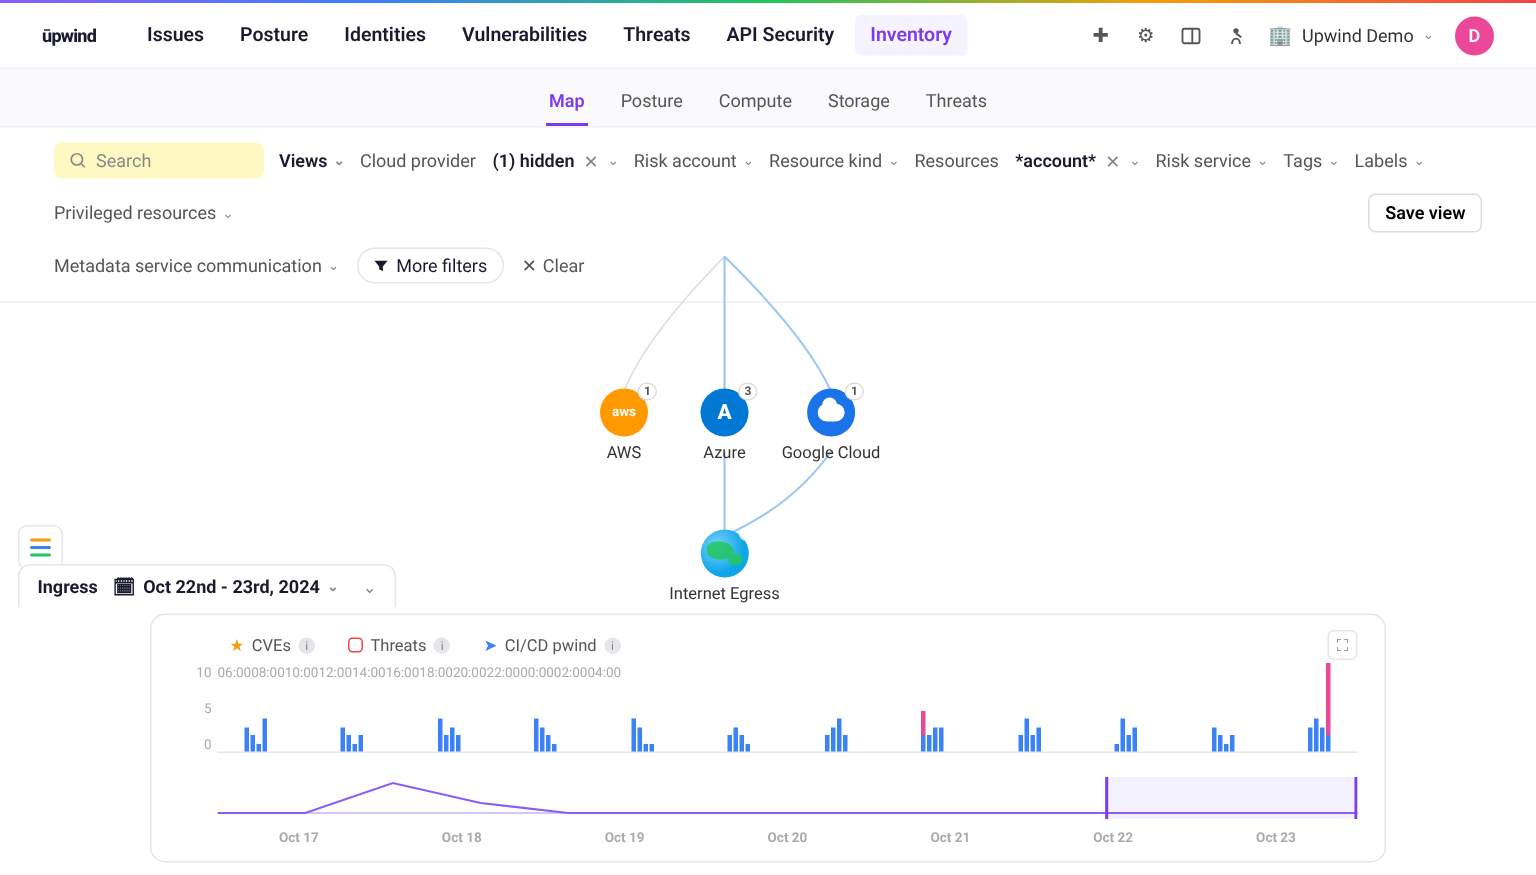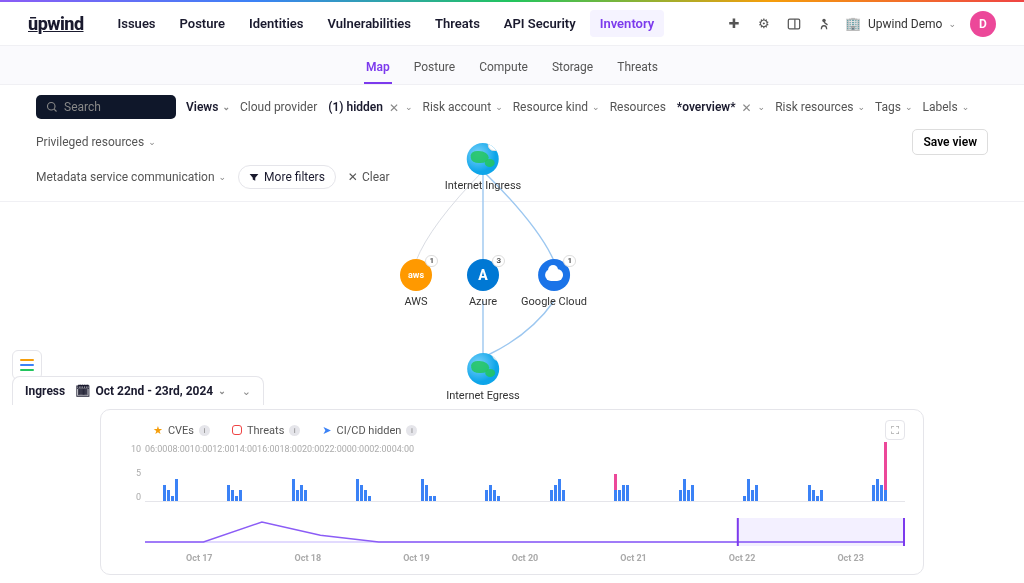--- a/index.html
+++ b/index.html
@@ -3,42 +3,42 @@
 <meta charset="utf-8">
 <style>
 * { margin: 0; padding: 0; box-sizing: border-box; font-family: -apple-system, BlinkMacSystemFont, "Segoe UI", Roboto, sans-serif; }
 body { background: #fff; width: 1024px; height: 583px; overflow: hidden; font-size: 13px; color: #1a1a2e; position: relative; }
 
 
 .rainbow { height: 2px; background: linear-gradient(90deg, #8b5cf6 0%, #3b82f6 25%, #22c55e 50%, #f59e0b 75%, #ef4444 100%); }
 
 
 .header { display: flex; align-items: center; padding: 8px 28px; border-bottom: 1px solid #f0f0f4; }
-.logo { font-weight: 800; font-size: 18px; letter-spacing: -0.5px; text-decoration: underline; }
+.logo { font-weight: 800; font-size: 12px; letter-spacing: -0.5px; }
 .logo::before { content: "ū"; font-weight: 800; }
 .logo span { font-weight: 800; }
 .main-nav { display: flex; gap: 4px; margin-left: 24px; }
 .main-nav-item { padding: 6px 10px; font-size: 13px; font-weight: 600; color: #1a1a2e; cursor: pointer; border-radius: 4px; }
 .main-nav-item.active { color: #7c3aed; background: #f5f3ff; }
 .header-right { margin-left: auto; display: flex; align-items: center; gap: 14px; }
 .header-icon { width: 16px; height: 16px; display: flex; align-items: center; justify-content: center; color: #555; cursor: pointer; }
 .demo-chip { display: flex; align-items: center; gap: 6px; font-size: 12px; color: #333; cursor: pointer; }
 .building-icon { font-size: 13px; }
 .avatar { width: 26px; height: 26px; border-radius: 50%; background: #ec4899; color: #fff; display: flex; align-items: center; justify-content: center; font-size: 12px; font-weight: 600; }
 
 
 .subnav-wrap { background: #fafafd; border-bottom: 1px solid #f0f0f4; }
 .subnav { display: flex; justify-content: center; gap: 20px; padding: 10px 0 0 0; }
 .subnav-item { font-size: 12px; padding: 4px 2px 10px; color: #555; cursor: pointer; position: relative; }
 .subnav-item.active { color: #7c3aed; font-weight: 600; }
 .subnav-item.active::after { content: ""; position: absolute; bottom: 0; left: 0; right: 0; height: 2px; background: #7c3aed; }
 
 
 .filters { display: flex; align-items: center; flex-wrap: wrap; gap: 10px; padding: 10px 36px; font-size: 12px; }
-.search-box { background: #0f172a; border-radius: 5px; padding: 5px 10px; display: flex; align-items: center; gap: 6px; width: 140px; color: #888; }
+.search-box { background: #fef9c3; border-radius: 5px; padding: 5px 10px; display: flex; align-items: center; gap: 6px; width: 140px; color: #888; }
 .search-box svg { width: 12px; height: 12px; }
 .filter-item { display: flex; align-items: center; gap: 4px; color: #555; cursor: pointer; }
 .filter-item.bold { font-weight: 600; color: #1a1a2e; }
 .filter-pill { font-weight: 600; color: #1a1a2e; }
 .filter-close { width: 12px; height: 12px; color: #888; margin-left: 2px; cursor: pointer; }
 .chevron { font-size: 9px; color: #888; }
 .save-view { margin-left: auto; border: 1px solid #ddd; border-radius: 5px; padding: 5px 10px; font-size: 12px; font-weight: 600; background: #fff; cursor: pointer; }
 .filters-row2 { display: flex; align-items: center; gap: 12px; padding: 0 36px 12px; font-size: 12px; border-bottom: 1px solid #f0f0f4; }
 .more-filters { border: 1px solid #e5e5ea; border-radius: 14px; padding: 4px 10px; display: flex; align-items: center; gap: 5px; cursor: pointer; }
 .clear-btn { display: flex; align-items: center; gap: 4px; cursor: pointer; color: #555; }
@@ -165,26 +165,26 @@
   <div class="filter-item">
     <span>Risk account</span>
       <span class="chevron">⌄</span>
   </div>
   <div class="filter-item">
     <span>Resource kind</span>
       <span class="chevron">⌄</span>
   </div>
   <div class="filter-item">
     <span>Resources</span>&nbsp;
-    <span class="filter-pill">*overview*</span>
+    <span class="filter-pill">*account*</span>
     <span class="filter-close">✕</span>
     <span class="chevron">⌄</span>
   </div>
   <div class="filter-item">
-    <span>Risk resources</span>
+    <span>Risk service</span>
       <span class="chevron">⌄</span>
   </div>
   <div class="filter-item">
     <span>Tags</span>
       <span class="chevron">⌄</span>
   </div>
   <div class="filter-item">
     <span>Labels</span>
       <span class="chevron">⌄</span>
   </div>
@@ -214,26 +214,20 @@
 
 <div class="map-area">
   <svg class="map-svg">
     <path d="M483 46 Q430 100 416 136" stroke="#d9dce3" stroke-width="1" fill="none"></path>
     <path d="M483 46 L483 136" stroke="#9cc7f0" stroke-width="1.4" fill="none"></path>
     <path d="M483 46 Q538 100 554 136" stroke="#9cc7f0" stroke-width="1.4" fill="none"></path>
     <path d="M483 176 L483 230" stroke="#9cc7f0" stroke-width="1.4" fill="none"></path>
     <path d="M554 176 Q530 210 488 230" stroke="#9cc7f0" stroke-width="1.4" fill="none"></path>
   </svg>
 
-  <div class="node" style="left:483px; top:18px;">
-    <div class="node-circle globe">
-      <span class="node-badge">12</span>
-    </div>
-    <div class="node-label">Internet Ingress</div>
-  </div>
 
   <div class="node" style="left:416px; top:134px;">
     <div class="node-circle aws">
       <span style="font-size:9px;font-weight:700">aws</span>
       <span class="node-badge">1</span>
     </div>
     <div class="node-label">AWS</div>
   </div>
 
   <div class="node" style="left:483px; top:134px;">
@@ -283,21 +277,21 @@
       <span>CVEs</span>
       <span class="info-dot">i</span>
     </div>
     <div class="timeline-legend-item">
       <span class="swatch-threat"></span>
       <span>Threats</span>
       <span class="info-dot">i</span>
     </div>
     <div class="timeline-legend-item">
       <span class="swatch-cicd">➤</span>
-      <span>CI/CD hidden</span>
+      <span>CI/CD pwind</span>
       <span class="info-dot">i</span>
     </div>
     <div class="expand-btn">⛶</div>
   </div>
 
   <div class="bar-chart">
     <div class="y-axis" id="y-axis">
         <span>10</span>
         <span>5</span>
         <span>0</span>

